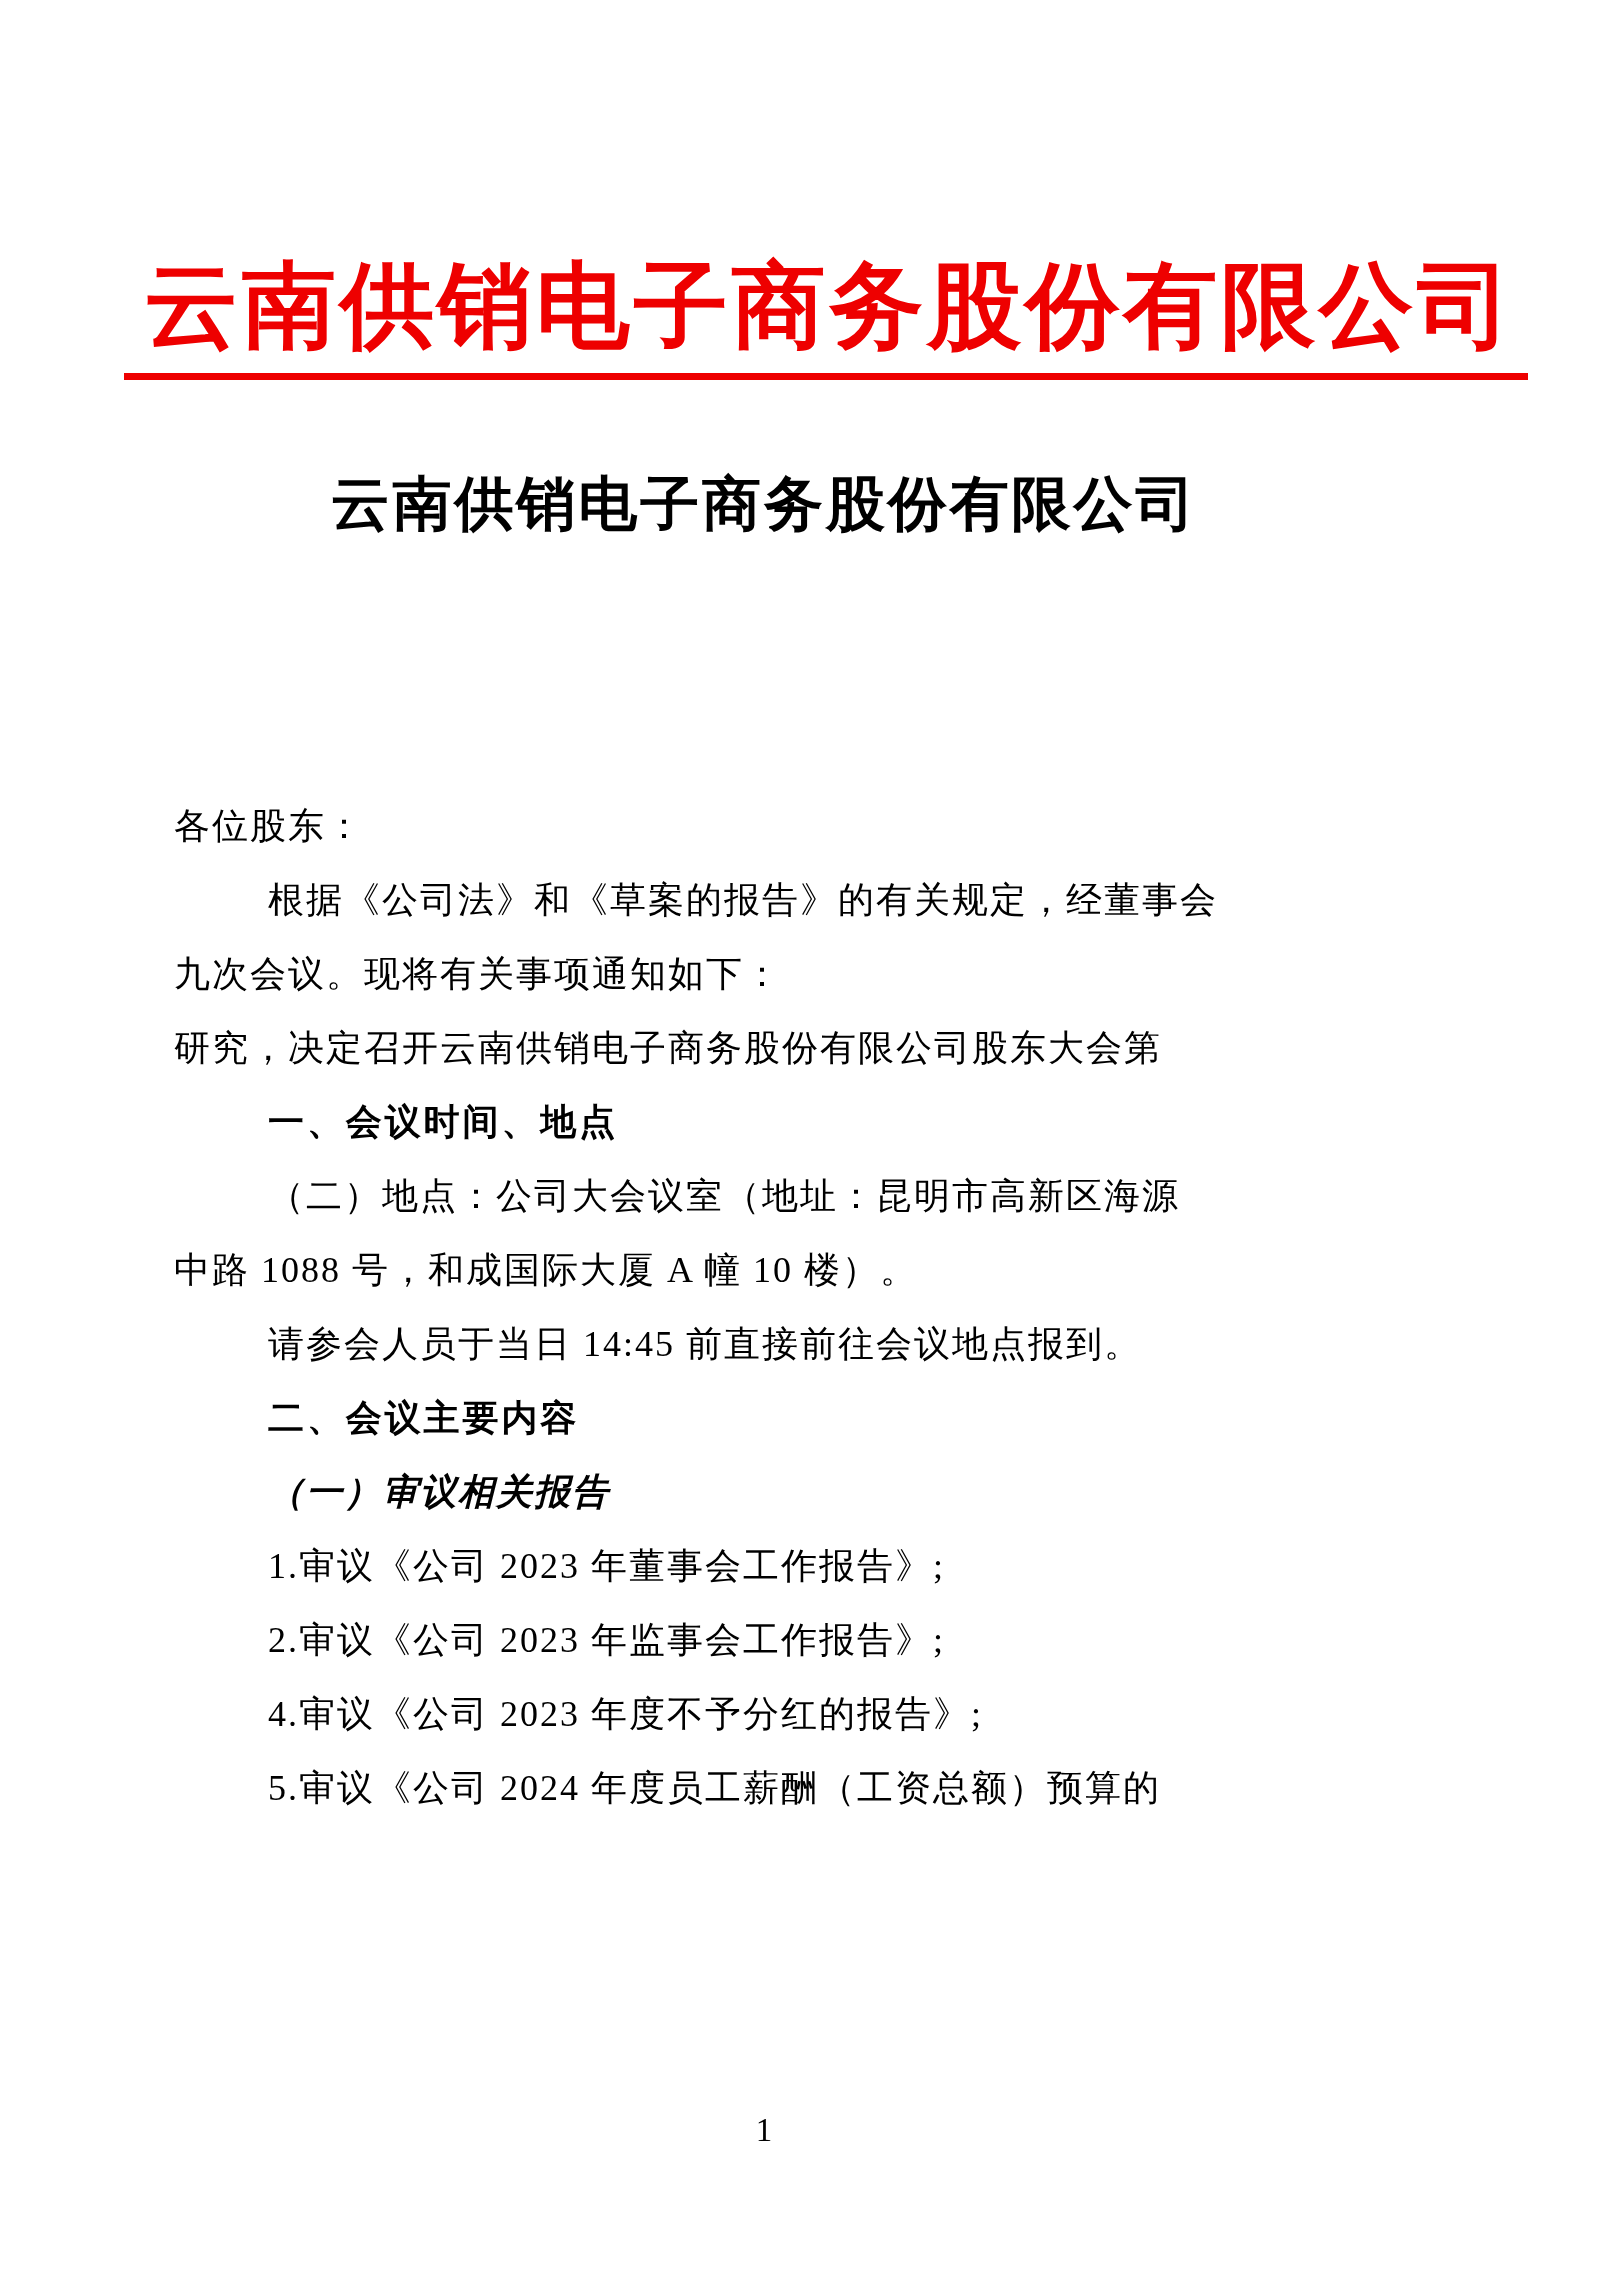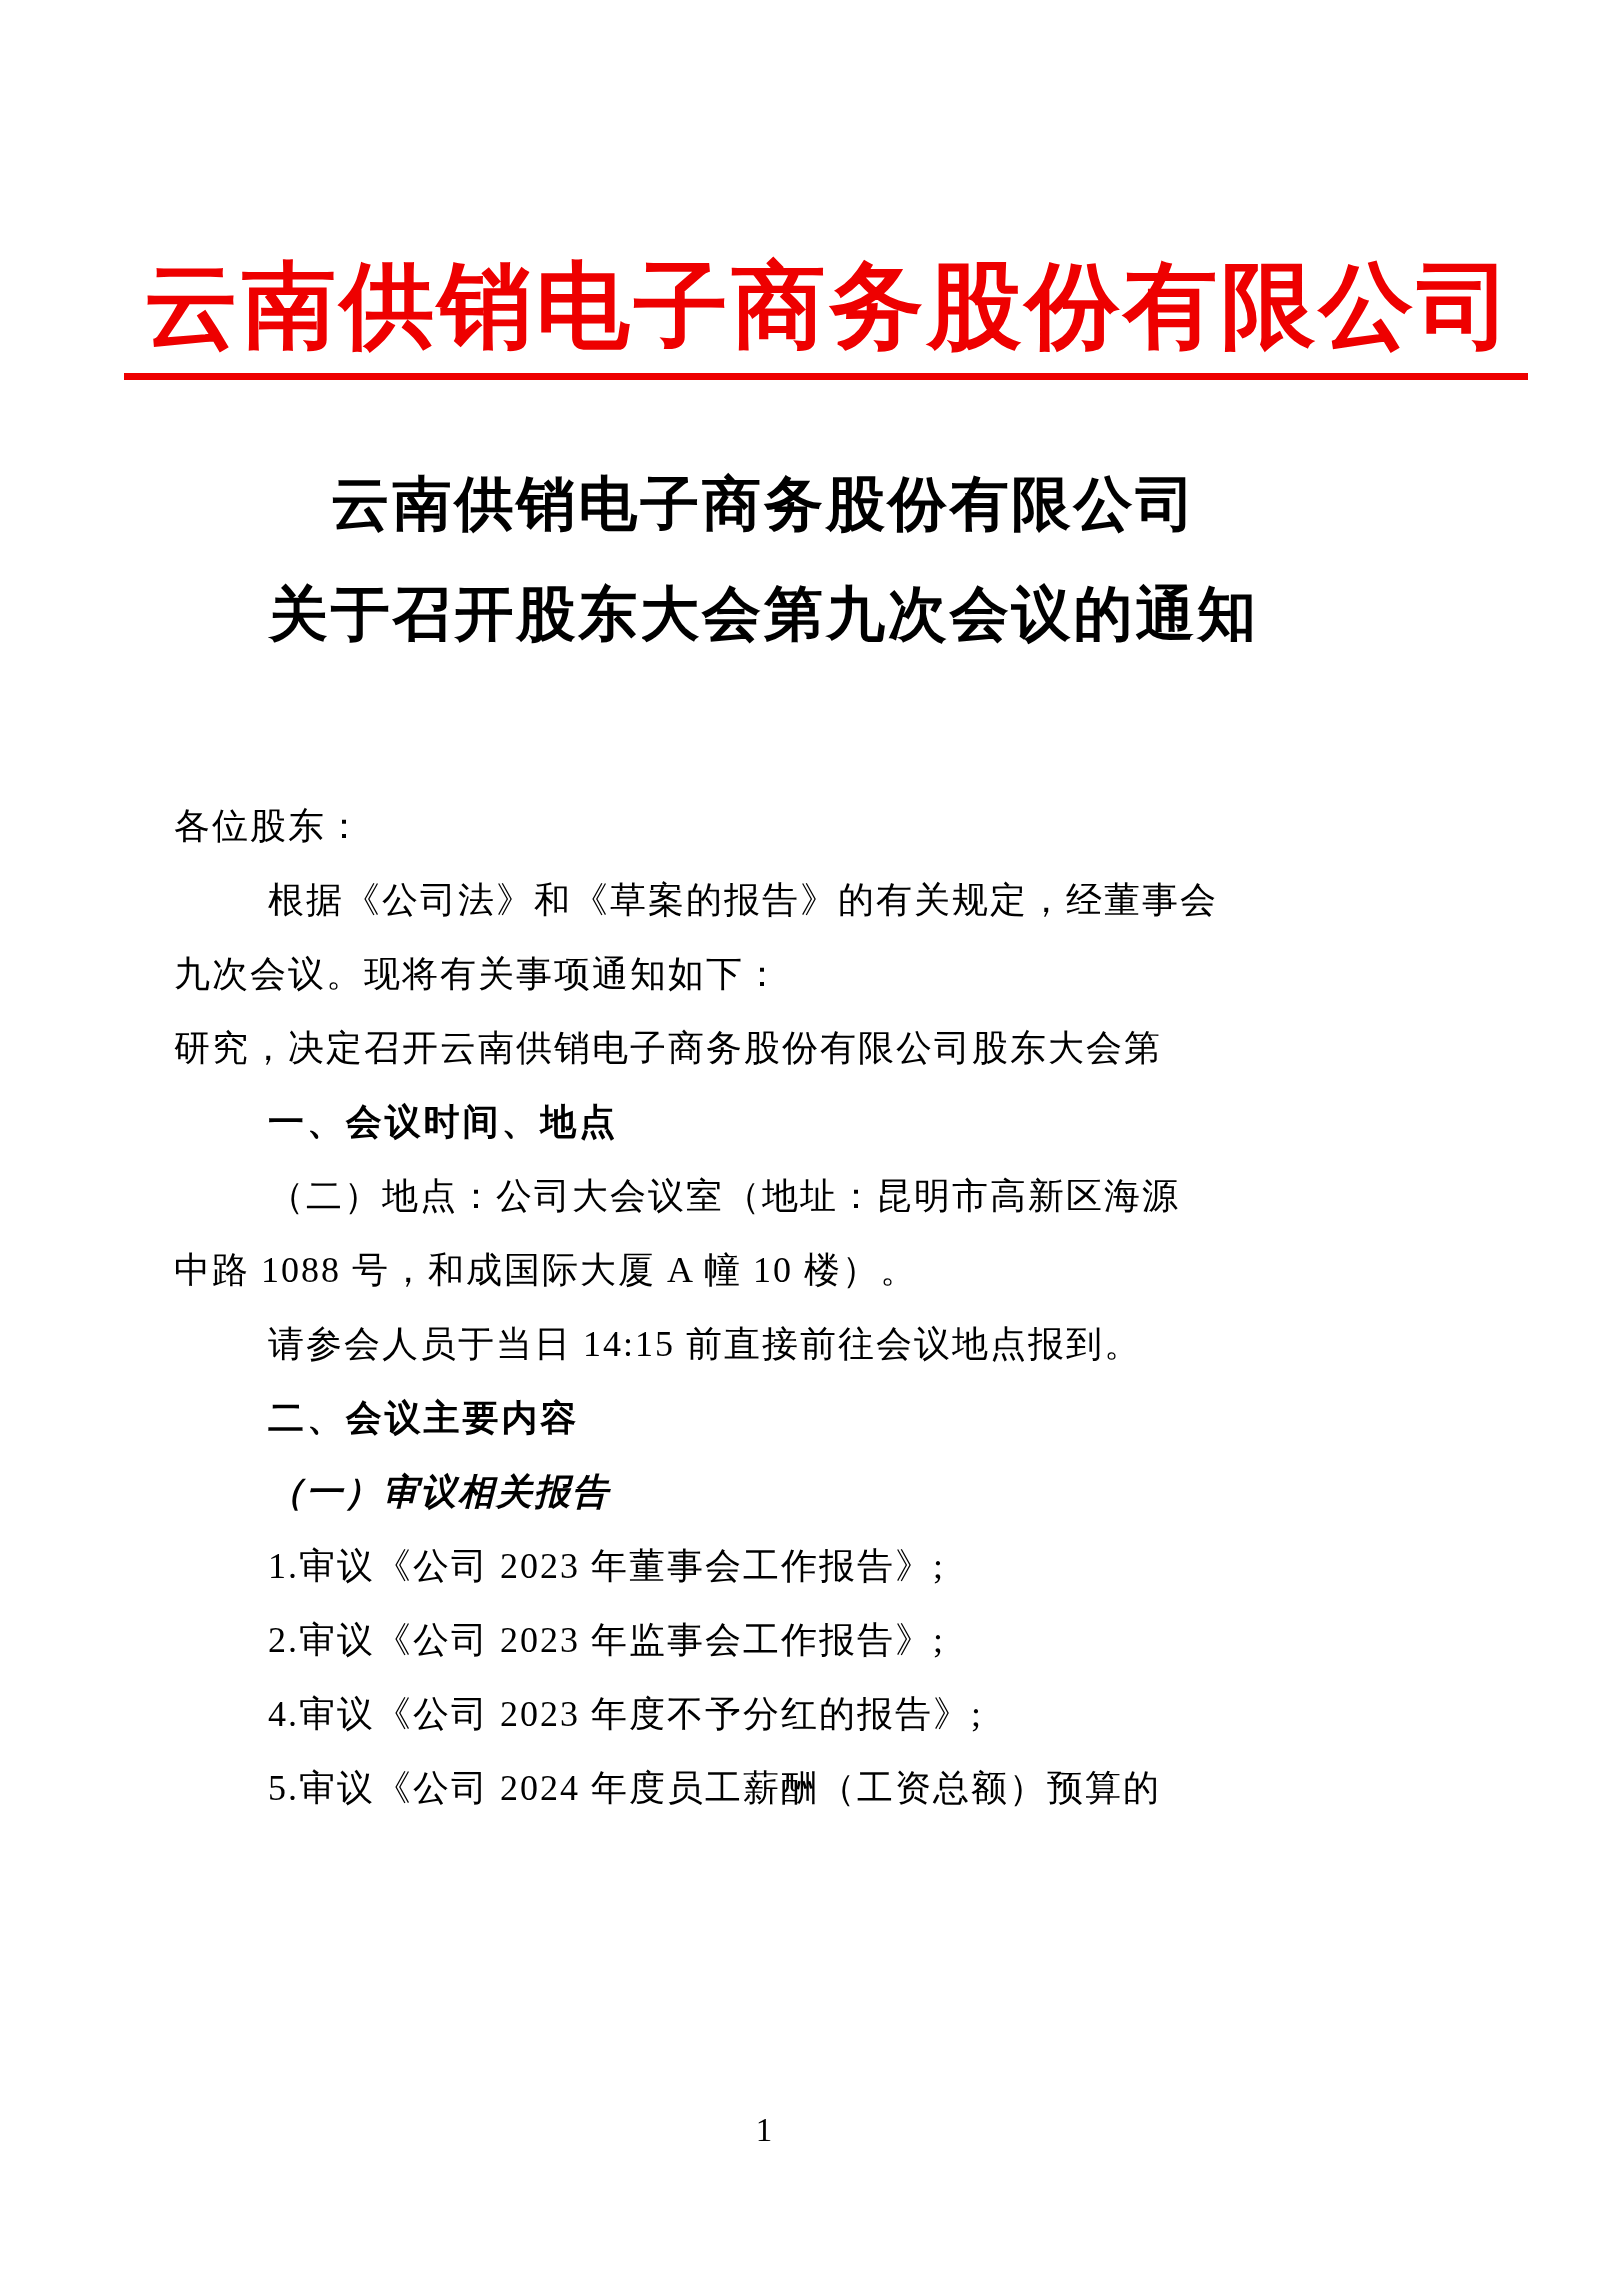--- a/index.html
+++ b/index.html
@@ -66,32 +66,31 @@
 <body>
 
 <div class="page">
 
   <header class="letterhead">
     <div class="letterhead-text">云南供销电子商务股份有限公司</div>
   </header>
 
   <div class="doc-title">
     <div>云南供销电子商务股份有限公司</div>
-    <div>关于召开股东大会第九次会议的通知</div>
   </div>
 
   <main class="body-text">
     <div>各位股东：</div>
     <div class="ind">根据《公司法》和《草案的报告》的有关规定，经董事会</div>
     <div>九次会议。现将有关事项通知如下：</div>
     <div>研究，决定召开云南供销电子商务股份有限公司股东大会第</div>
     <div class="ind hd">一、会议时间、地点</div>
     <div class="ind">（二）地点：公司大会议室（地址：昆明市高新区海源</div>
     <div>中路 1088 号，和成国际大厦 A 幢 10 楼）。</div>
-    <div class="ind">请参会人员于当日 14:15 前直接前往会议地点报到。</div>
+    <div class="ind">请参会人员于当日 14:45 前直接前往会议地点报到。</div>
     <div class="ind hd">二、会议主要内容</div>
     <div class="ind kb">（一）审议相关报告</div>
     <div class="ind">1.审议《公司 2023 年董事会工作报告》;</div>
     <div class="ind">2.审议《公司 2023 年监事会工作报告》;</div>
     <div class="ind">4.审议《公司 2023 年度不予分红的报告》;</div>
     <div class="ind">5.审议《公司 2024 年度员工薪酬（工资总额）预算的</div>
   </main>
 
   <footer class="page-number">1</footer>
 

